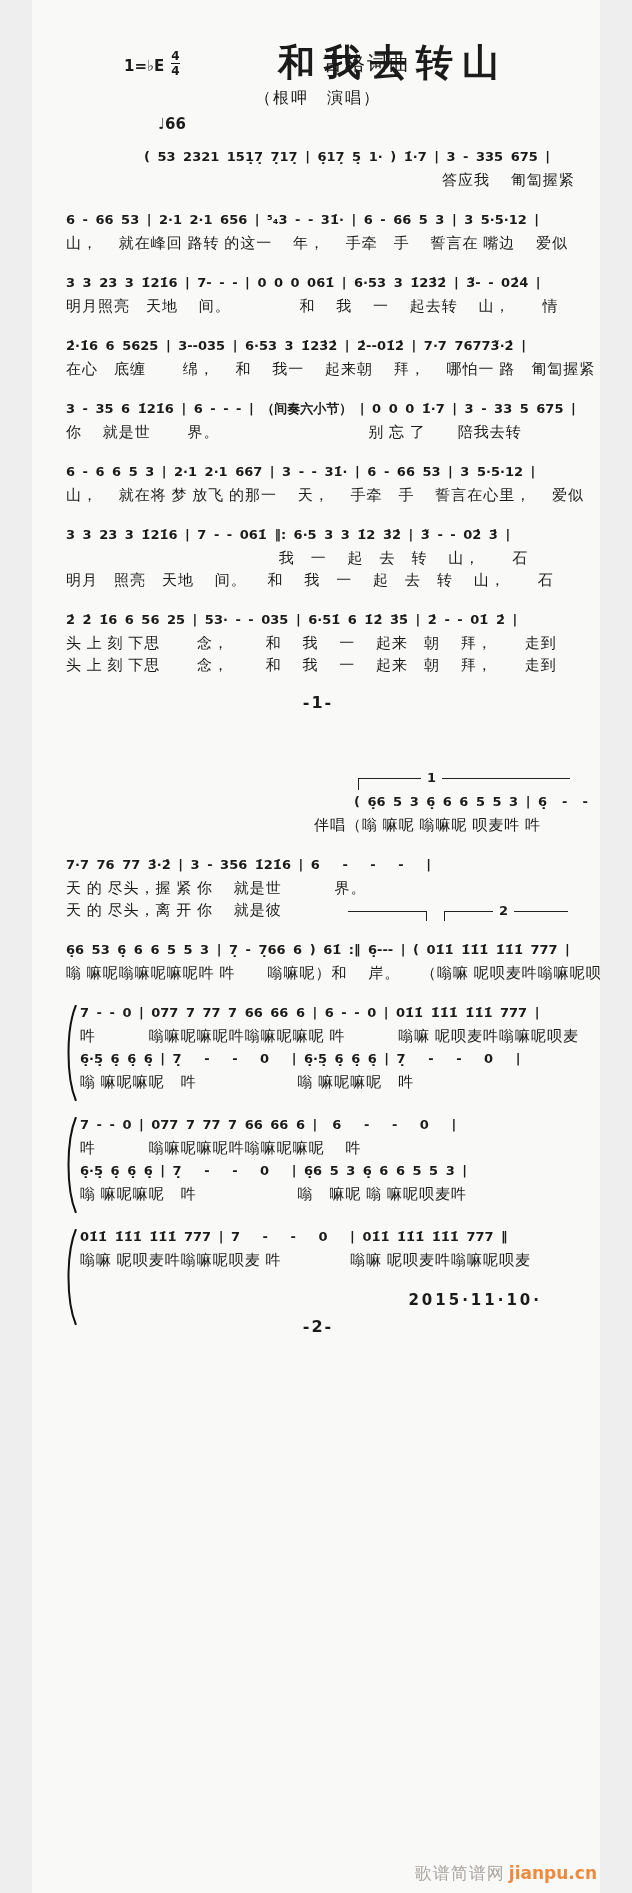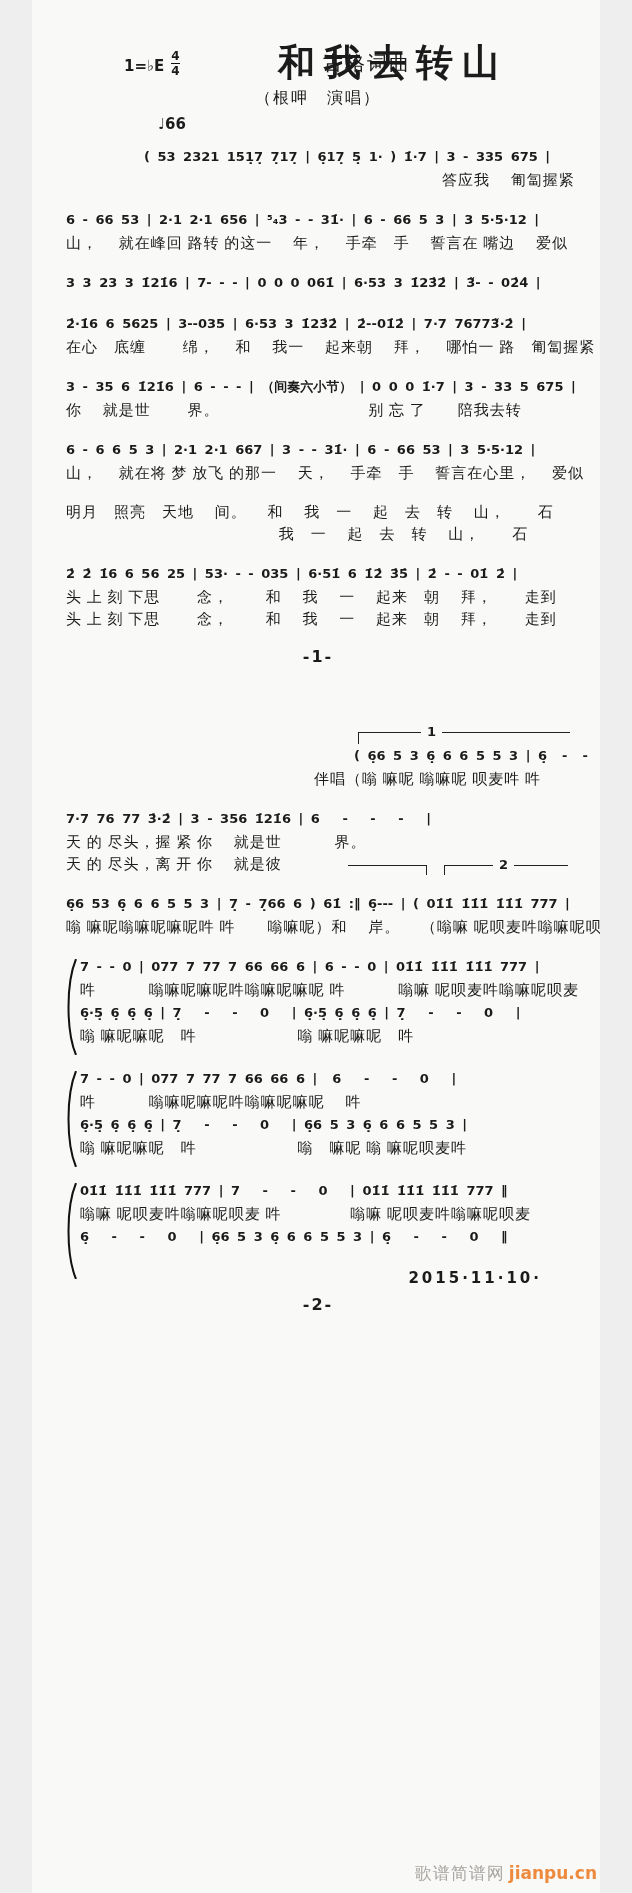--- a/index.html
+++ b/index.html
@@ -71,36 +71,38 @@
       <div class="system indent-first">
         <div class="notes">( 53 2321 151̣7̣ 7̣17̣ | 6̣17̣ 5̣ 1· ) 1̇·7 | 3 - 335 675 |</div>
         <div class="lyrics">答应我　 匍匐握紧</div>
       </div>
       <div class="system">
         <div class="notes">6 - 66 53 | 2·1 2·1 656 | ⁵₄3 - - 31̇· | 6 - 66 5 3 | 3 5·5·12 |</div>
         <div class="lyrics">山，　 就在峰回 路转 的这一　 年，　 手牵　手　 誓言在 嘴边　 爱似</div>
       </div>
       <div class="system">
         <div class="notes">3 3 23 3 1̇21̇6 | 7- - - | 0 0 0 061̇ | 6·53 3 1̇23̇2̇ | 3̃- - 02̇4̇ |</div>
+        <div class="lyrics">明月照亮　天地　 间。　　　　 和　 我　 一　 起去转　 山，　　情</div>
       </div>
       <div class="system">
         <div class="notes">2̇·1̇6 6 5625 | 3--035 | 6·53 3 1̇23̇2̇ | 2̇--01̇2̇ | 7·7 76773̃·2̇ |</div>
         <div class="lyrics">在心　底缠　　 绵，　 和　 我一　 起来朝　 拜，　 哪怕一 路　匍匐握紧</div>
       </div>
       <div class="system">
         <div class="notes">3 - 35 6 1̇21̇6 | 6 - - - | （间奏六小节） | 0 0 0 1̇·7 | 3 - 33 5 675 |</div>
         <div class="lyrics">你　 就是世　　 界。　　　　　　　　　 别 忘 了　　陪我去转</div>
       </div>
       <div class="system">
         <div class="notes">6 - 6 6 5 3 | 2·1 2·1 667 | 3 - - 31̇· | 6 - 66 53 | 3 5·5·12 |</div>
         <div class="lyrics">山，　 就在将 梦 放飞 的那一　 天，　 手牵　手　 誓言在心里，　 爱似</div>
       </div>
       <div class="system">
+        <div class="notes">3 3 23 3 1̇21̇6 | 7 - - 061̇ ‖: 6·5 3 3 1̇2 3̇2̇ | 3̃ - - 02̇ 3̇ |</div>
+        <div class="lyrics">　　　　　　　　　　　　　 我　一　 起　去　转　 山，　　石</div>
         <div class="lyrics">明月　照亮　天地　 间。　 和　 我　一　 起　去　转　 山，　　石</div>
-        <div class="lyrics">　　　　　　　　　　　　　 我　一　 起　去　转　 山，　　石</div>
       </div>
       <div class="system">
         <div class="notes">2̇ 2̇ 1̇6 6 56 25 | 53· - - 035 | 6·51̇ 6 1̇2̇ 3̇5̇ | 2̇ - - 01̇ 2̇ |</div>
         <div class="lyrics">头 上 刻 下思　　 念，　　 和　 我　 一　 起来　朝　 拜，　　走到</div>
         <div class="lyrics">头 上 刻 下思　　 念，　　 和　 我　 一　 起来　朝　 拜，　　走到</div>
       </div>
     </div>
   <div class="page-num">-1-</div>
 
   <div id="page2">
@@ -141,21 +143,20 @@
         <div class="lyrics">吽　　　 嗡嘛呢嘛呢吽嗡嘛呢嘛呢　 吽</div>
         <div class="notes">6̣·5̣ 6̣ 6̣ 6̣ | 7̣   -   -   0   | 6̣6 5 3 6̣ 6 6 5 5 3 |</div>
         <div class="lyrics">嗡 嘛呢嘛呢　吽　　　　　　 嗡　嘛呢 嗡 嘛呢呗麦吽</div>
       </div>
       <div class="duet">
         <svg class="brace" width="14" height="96" viewBox="0 0 14 96">
           <path d="M12 0 C2 24 2 72 12 96" stroke="#111" stroke-width="2" fill="none"></path>
         </svg>
         <div class="notes">01̇1̇ 1̇1̇1̇ 1̇1̇1̇ 777 | 7   -   -   0   | 01̇1̇ 1̇1̇1̇ 1̇1̇1̇ 777 ‖</div>
         <div class="lyrics">嗡嘛 呢呗麦吽嗡嘛呢呗麦 吽　　　　 嗡嘛 呢呗麦吽嗡嘛呢呗麦</div>
-        <div class="notes">6̣   -   -   0   | 6̣6 5 3 6̣ 6 6 5 5 3 | 6̣   -   -   0   ‖</div>
       </div>
     </div>
   <div class="date">2015·11·10·</div>
   <div class="page-num pnum2">-2-</div>
 
   <div class="watermark">
     <span class="wm-site">歌谱简谱网</span><span class="wm-url">jianpu.cn</span>
   </div>
 </div>
 

